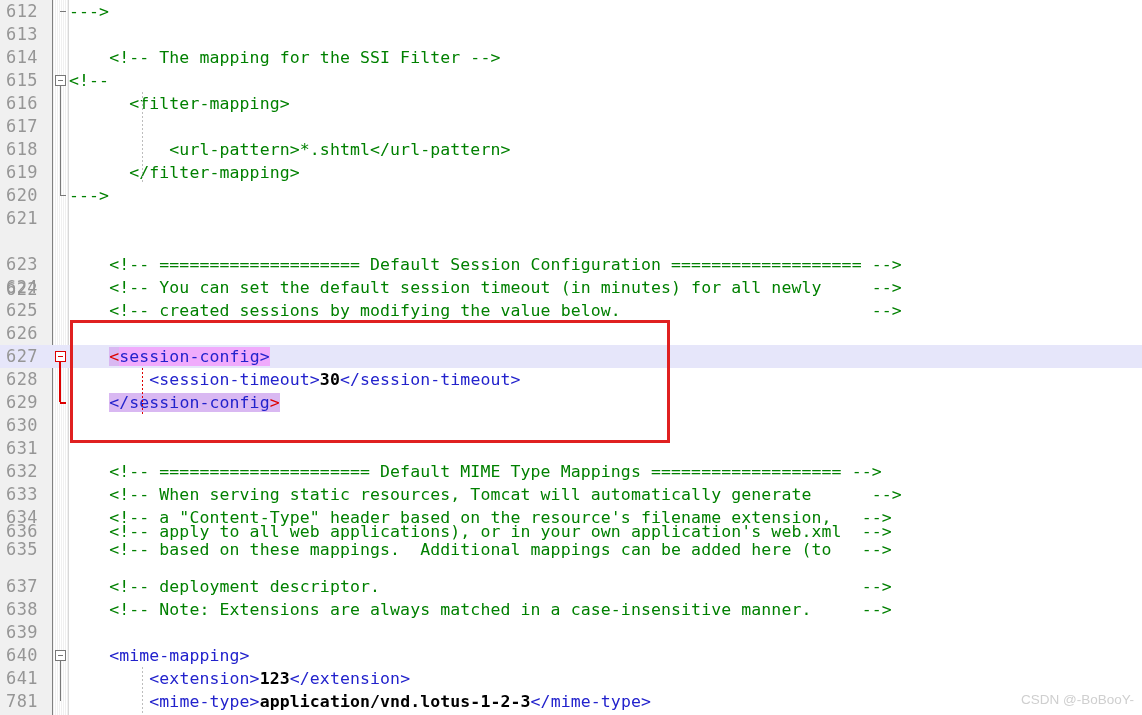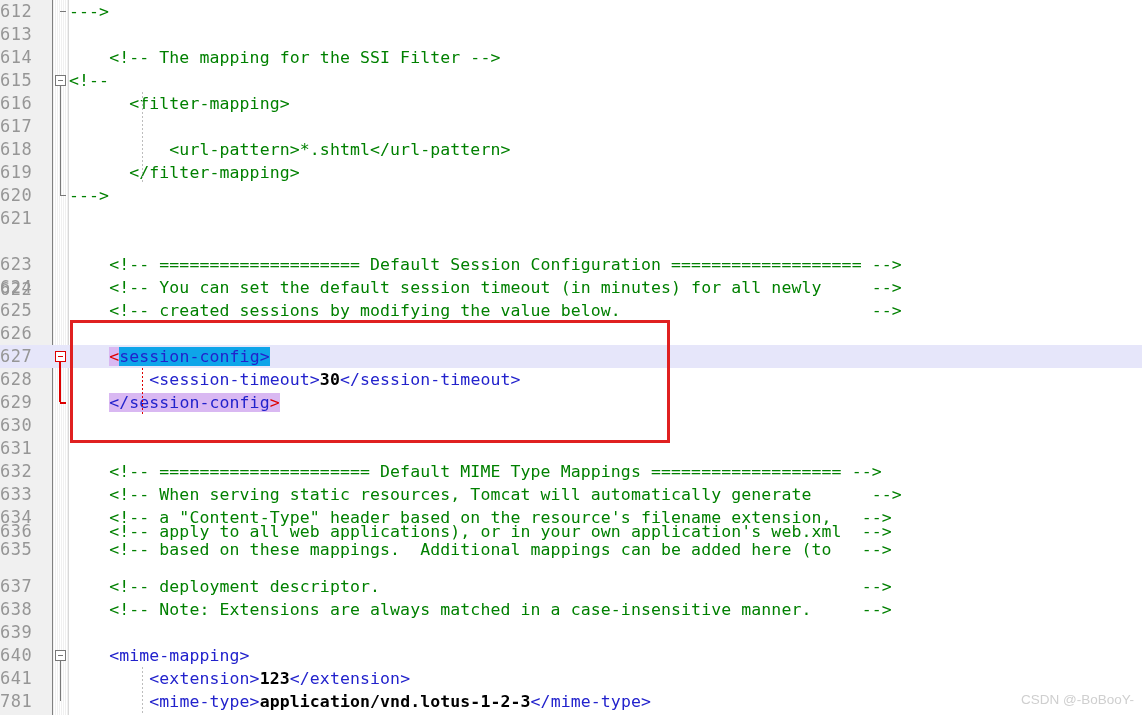--- a/index.html
+++ b/index.html
@@ -71,21 +71,21 @@
     line-height: 23px;
   }
   .row.current {
     background: #e6e6fa;
   }
 
   .lineno {
     position: absolute;
     left: 0;
     width: 44px;
-    text-align: left;
+    text-align: center;
     color: #969696;
     font-size: 17px;
     font-family: "DejaVu Sans Mono", "Liberation Mono", monospace;
     letter-spacing: 0.5px;
     user-select: none;
   }
 
   .code {
     position: absolute;
     left: 69px;
@@ -95,21 +95,21 @@
     letter-spacing: 0.1px;
   }
 
   
   .cm   { color: #008000; }                 
   .tg   { color: #2222cc; }                 
   .br   { color: #dd0000; }                 
   .val  { color: #000000; font-weight: bold; } 
 
   
-  .hl-strong { background: #0ea5e9; }
+  .hl-strong { background: #f0abfc; }
   .hl-soft   { background: #d9b8f2; }
 
   
   .fold-box {
     position: absolute;
     width: 11px; height: 11px;
     border: 1px solid #787878;
     background: #ffffff;
     z-index: 5;
     box-sizing: border-box;

